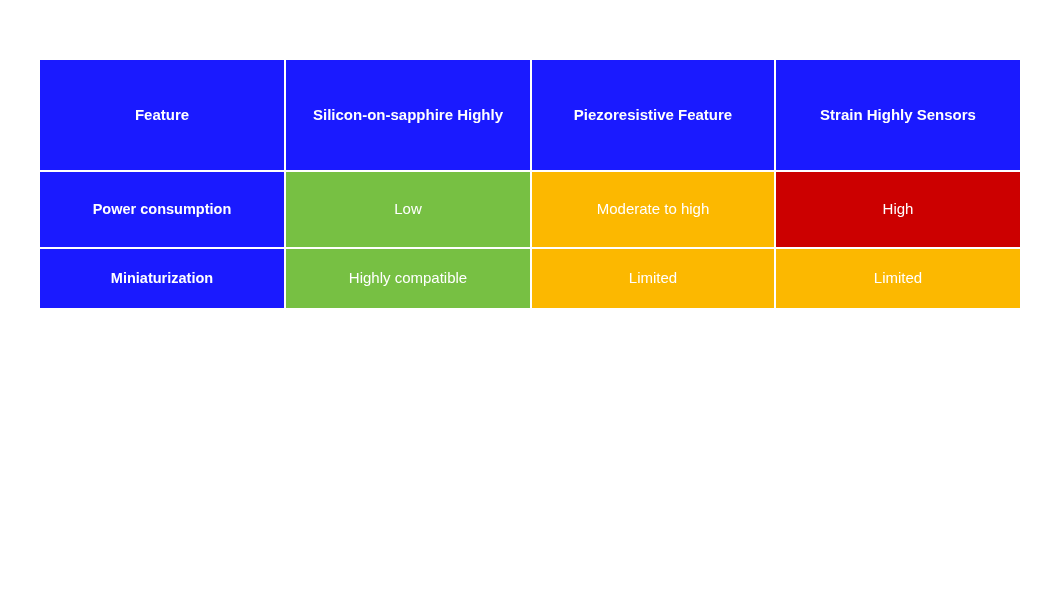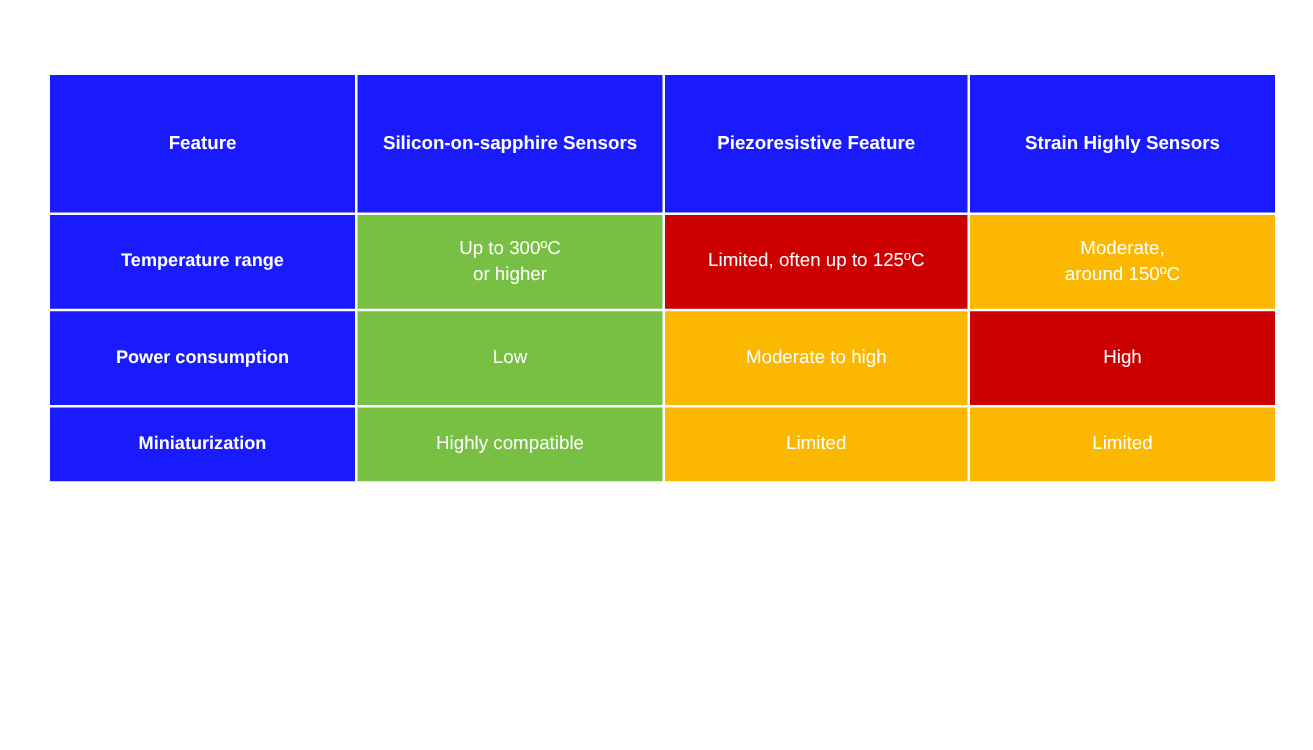--- a/index.html
+++ b/index.html
@@ -79,32 +79,26 @@
     <table class="comparison">
       <colgroup>
         <col class="c0">
           <col class="c1">
           <col class="c2">
           <col class="c3">
       </colgroup>
       <thead>
         <tr>
           <th>Feature</th>
-          <th>Silicon-on-sapphire Sensors</th>
+          <th>Silicon-on-sapphire Highly</th>
           <th>Piezoresistive Feature</th>
           <th>Strain Highly Sensors</th>
         </tr>
       </thead>
       <tbody id="table-body">
-          <tr>
-            <th class="rowhead">Temperature range</th>
-            <td class="green">Up to 300ºC<br>or higher</td>
-            <td class="red">Limited, often up to 125ºC</td>
-            <td class="amber">Moderate,<br>around 150ºC</td>
-          </tr>
           <tr>
             <th class="rowhead">Power consumption</th>
             <td class="green">Low</td>
             <td class="amber">Moderate to high</td>
             <td class="red">High</td>
           </tr>
           <tr class="short">
             <th class="rowhead">Miniaturization</th>
             <td class="green">Highly compatible</td>
             <td class="amber">Limited</td>

